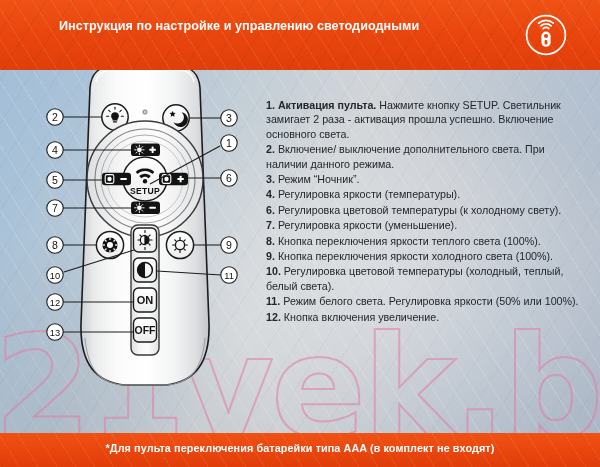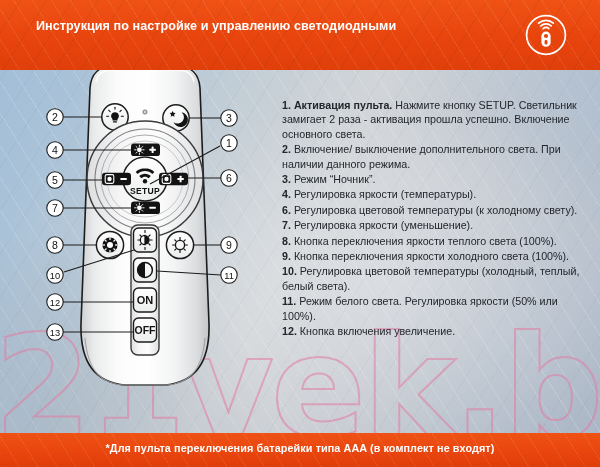--- a/index.html
+++ b/index.html
@@ -85,21 +85,21 @@
   .header-title {
     position: absolute;
     left: 36px; top: 18px;
     width: 460px;
     color: #ffffff;
     font-size: 12.6px;
     font-weight: 700;
     line-height: 17px;
     letter-spacing: .05px;
   }
-  .header-title .ln { display: block; }
+  .header-title .ln { display: block; margin-left: 23px; }
   .header-icon {
     position: absolute;
     right: 33px; top: 14px;
     width: 42px; height: 42px;
   }
 
   
   .footer {
     position: absolute; left: 0; bottom: 0;
     width: 600px; height: 34px;
@@ -124,21 +124,21 @@
   
   .instructions {
     position: absolute;
     left: 266px; top: 98px;
     width: 322px;
     color: #23272c;
     font-size: 10.7px;
     line-height: 14.4px;
   }
   .instructions p {
-    margin: 0 0 1px 16px;
+    margin: 0 0 1px 0;
   }
   .instructions b { font-weight: 700; }
 
   
   #remote-svg {
     position: absolute;
     left: 0; top: 62px;
     width: 268px; height: 350px;
   }
 </style>

